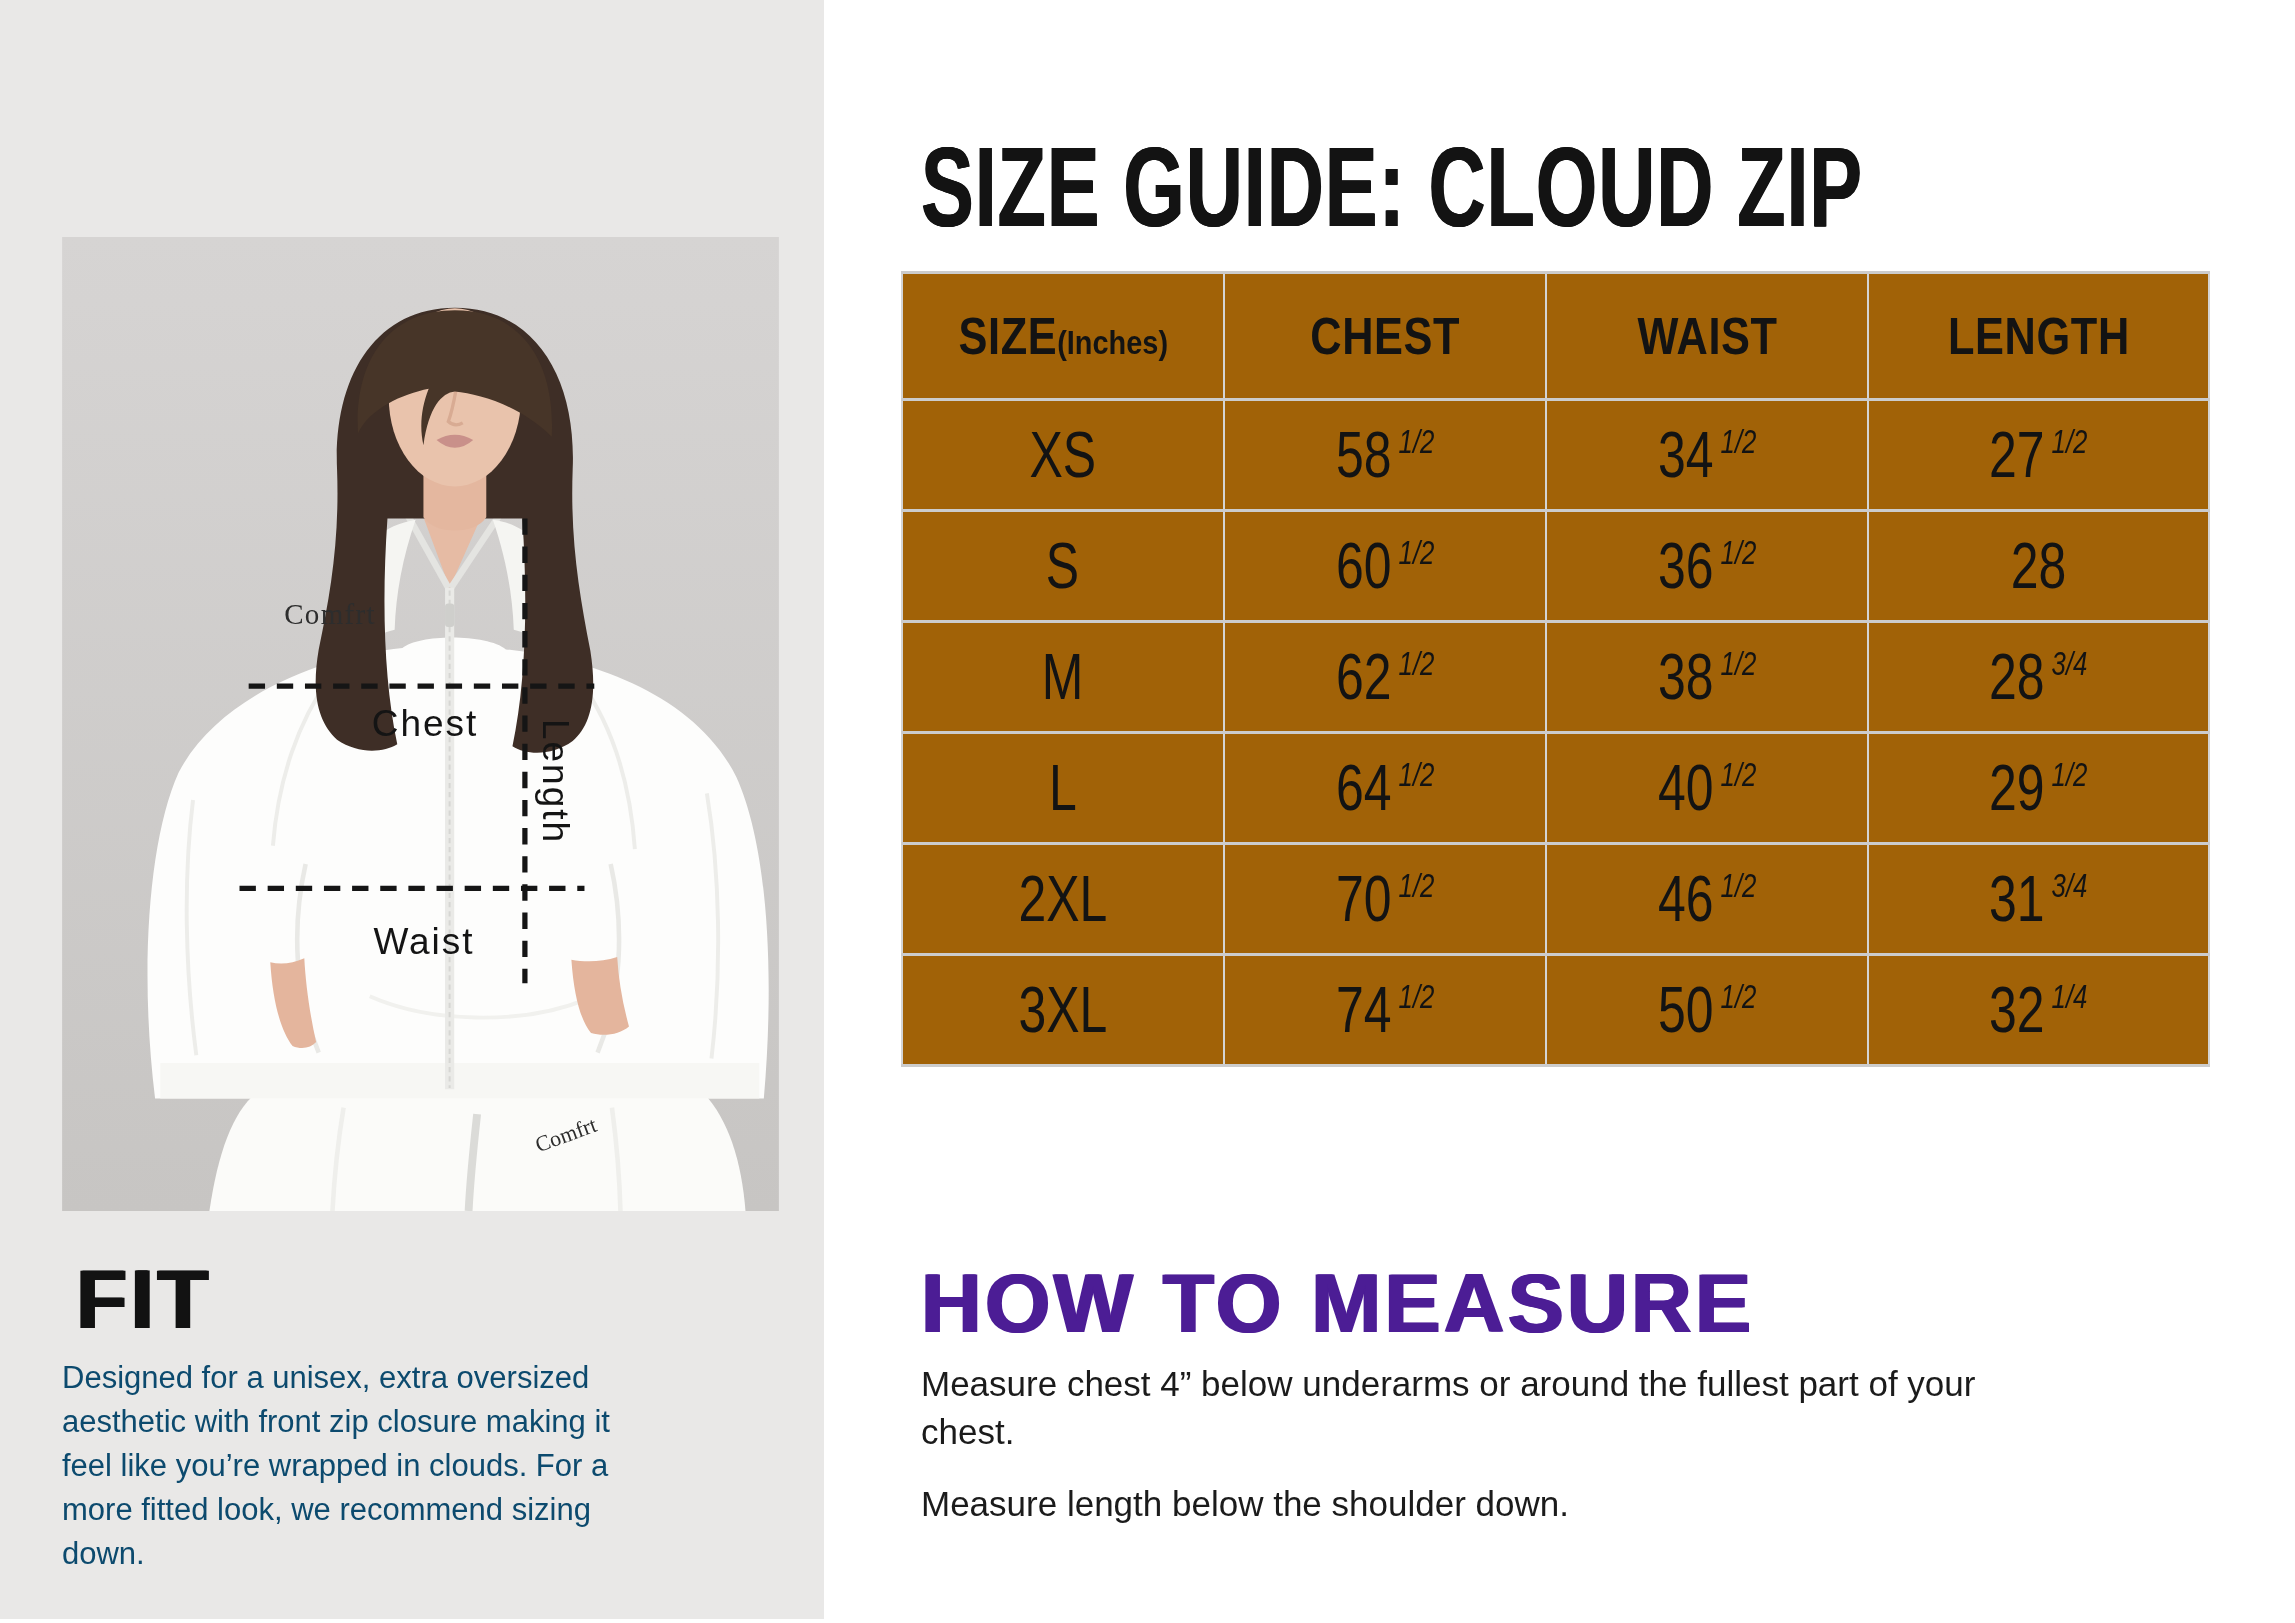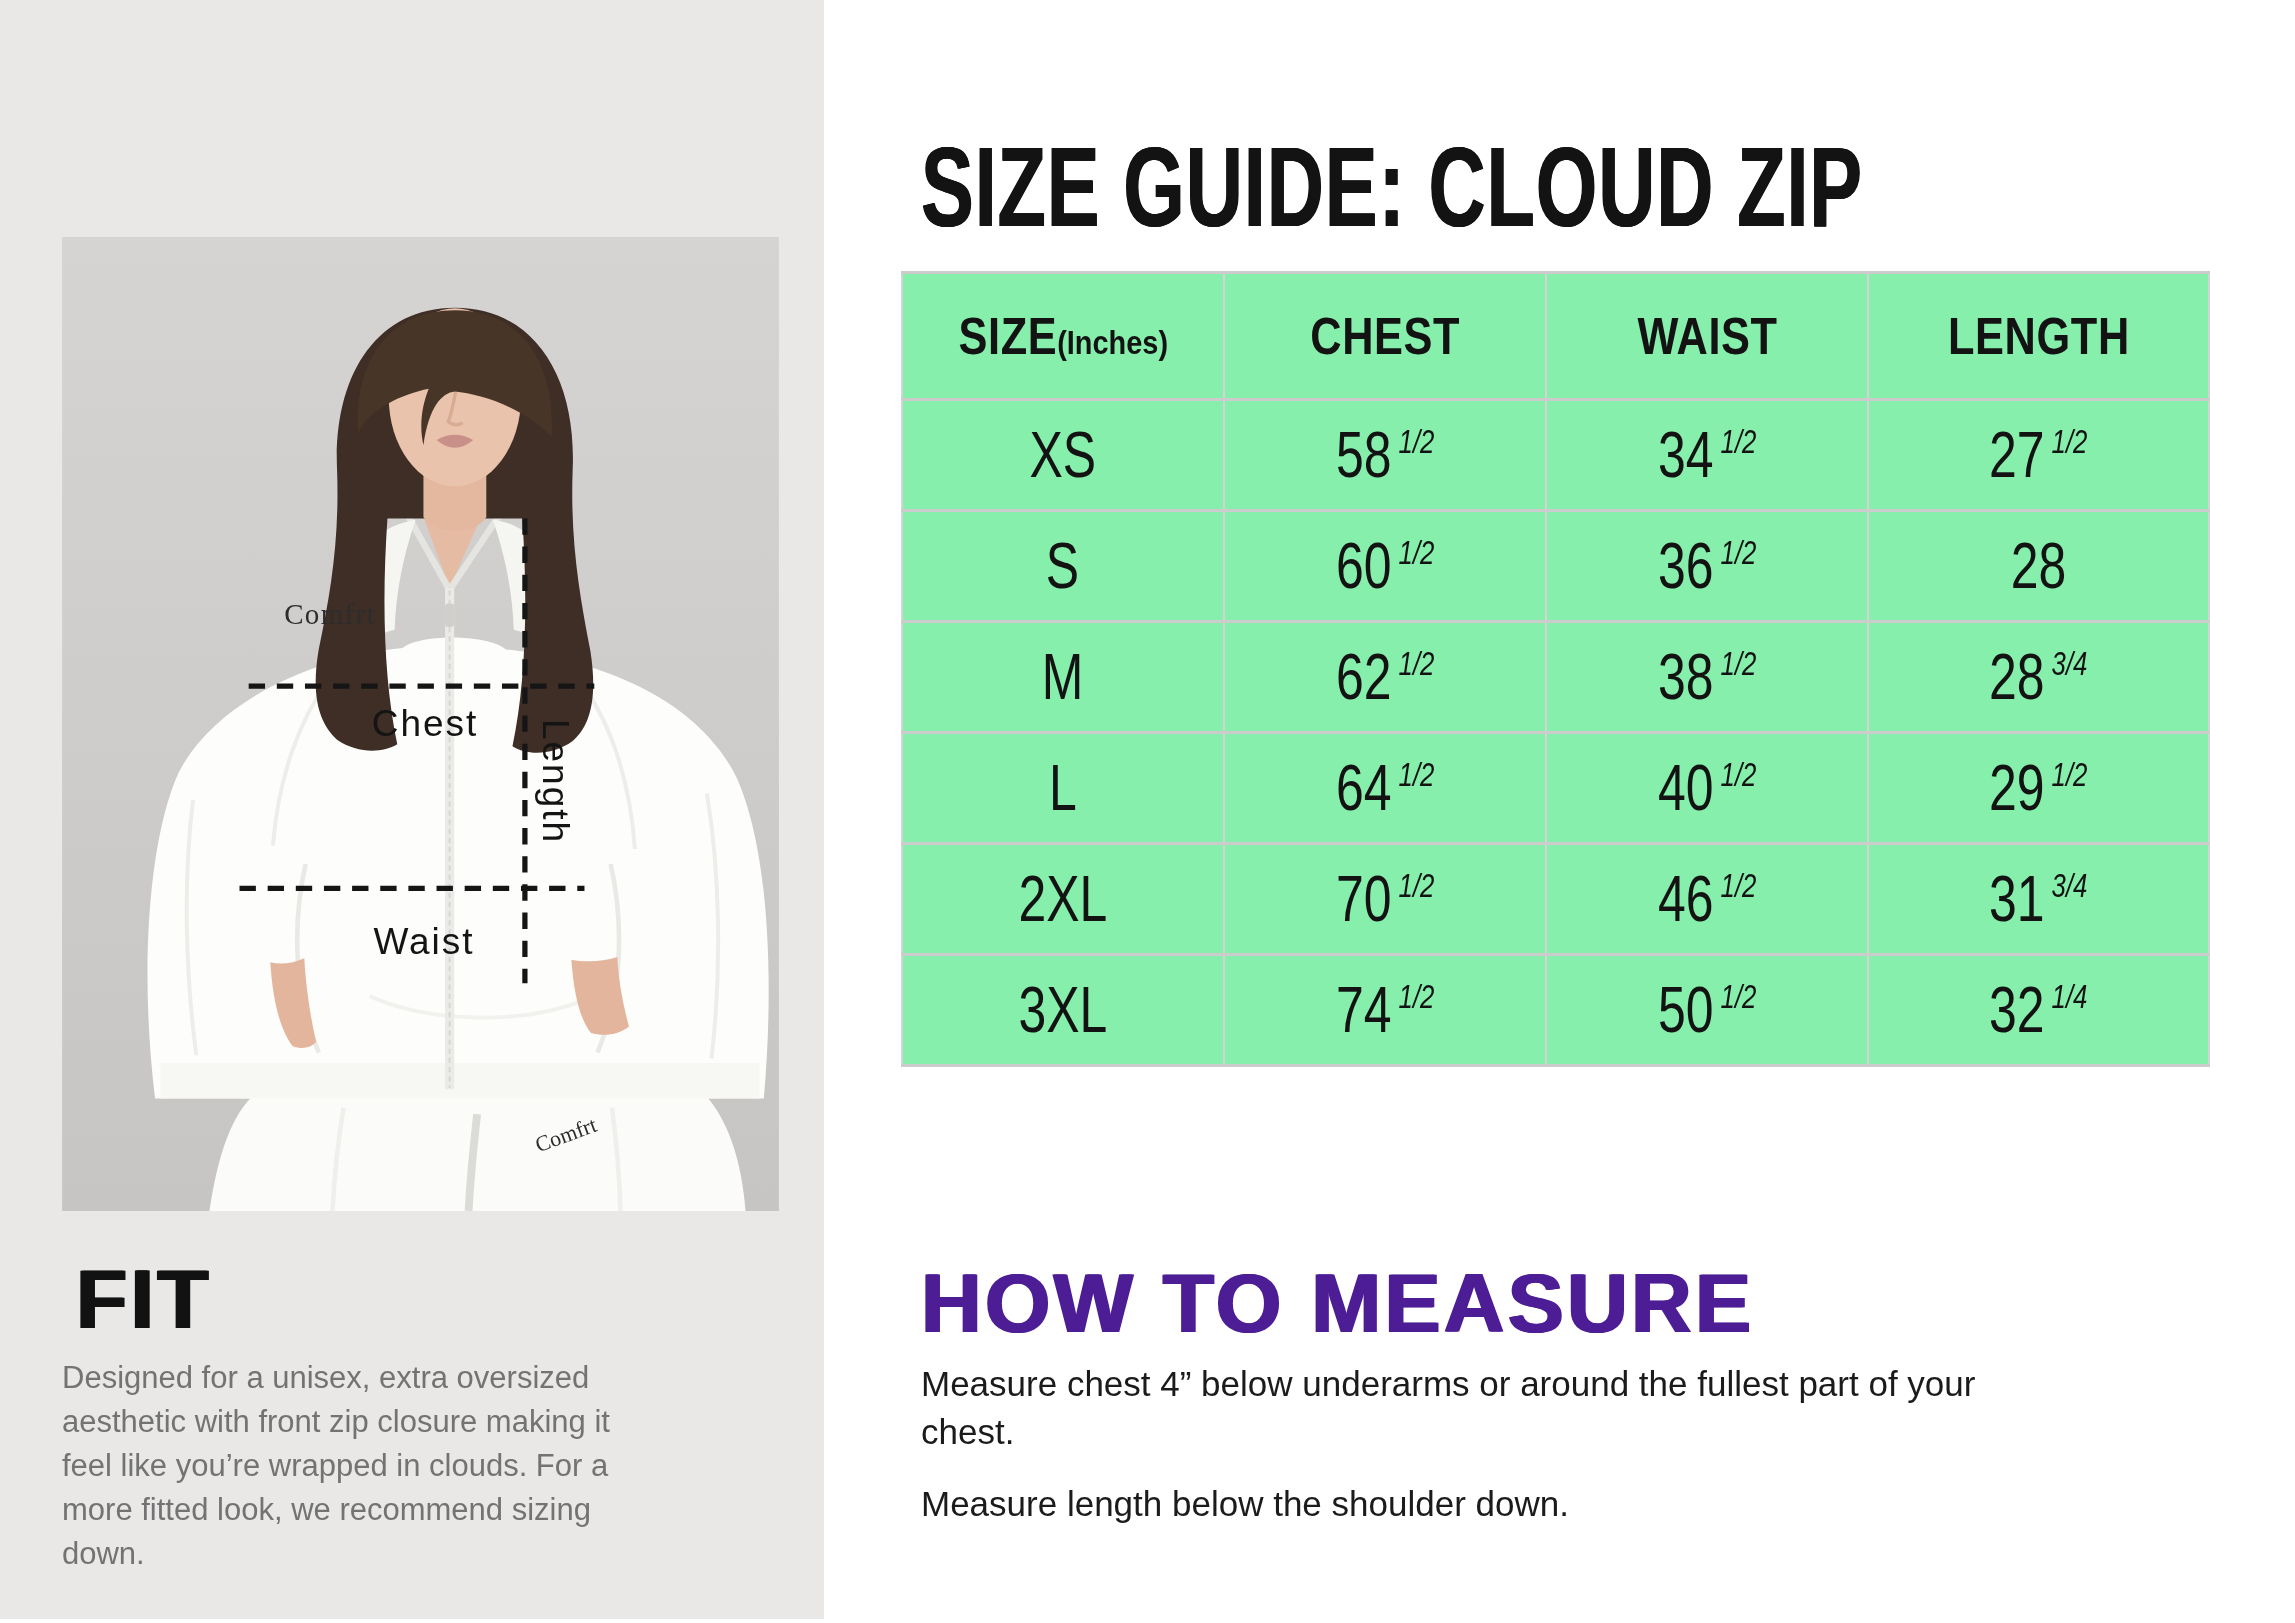--- a/index.html
+++ b/index.html
@@ -30,36 +30,36 @@
   .logo-chest { left:196px; top:361px; font-size:29px; letter-spacing:1.3px; }
   .logo-pants { left:432px; top:885px; font-size:22px; transform:rotate(-20deg); }
 
   .fit-heading {
     position:absolute; left:62px; top:1237px; margin:14px;
     font-size:84px; font-weight:700; letter-spacing:3.3px; color:#121212;
     text-shadow:1.3px 0 0 currentColor, -1.3px 0 0 currentColor;
   }
   .fit-body {
     position:absolute; left:62px; top:1356px; margin:0; width:753px;
-    font-size:31px; line-height:44px; color:#737373; white-space:pre-line;
+    font-size:31px; line-height:44px; color:#0c4a6e; white-space:pre-line;
   }
 
   
   .page-title {
     position:absolute; left:921px; top:131px; margin:0;
     font-size:113px; line-height:113px; font-weight:700; color:#131313;
     letter-spacing:1.3px; white-space:nowrap;
     transform:scaleX(0.70); transform-origin:0 0;
     text-shadow:0.7px 0 0 currentColor, -0.7px 0 0 currentColor;
   }
 
   .table-wrap { position:absolute; left:901px; top:271px; width:1309px; }
   table.size-table { width:100%; border-collapse:collapse; table-layout:fixed; }
   .size-table th, .size-table td {
-    background:#86efac; text-align:center; vertical-align:middle; padding:0;
+    background:#a16207; text-align:center; vertical-align:middle; padding:0;
     border-left:2.6px solid #d4d4d4; border-right:2.6px solid #d4d4d4;
     border-top:3.9px solid #cccccc; border-bottom:3.9px solid #cccccc;
   }
   .size-table th { height:124px; }
   .size-table td { height:108px; }
 
   .th-wrap { display:inline-block; white-space:nowrap; transform:scaleX(0.85); font-weight:700; color:#131313; }
   .th-main { font-size:51px; letter-spacing:0.7px; }
   .th-unit { font-size:34px; }
 

